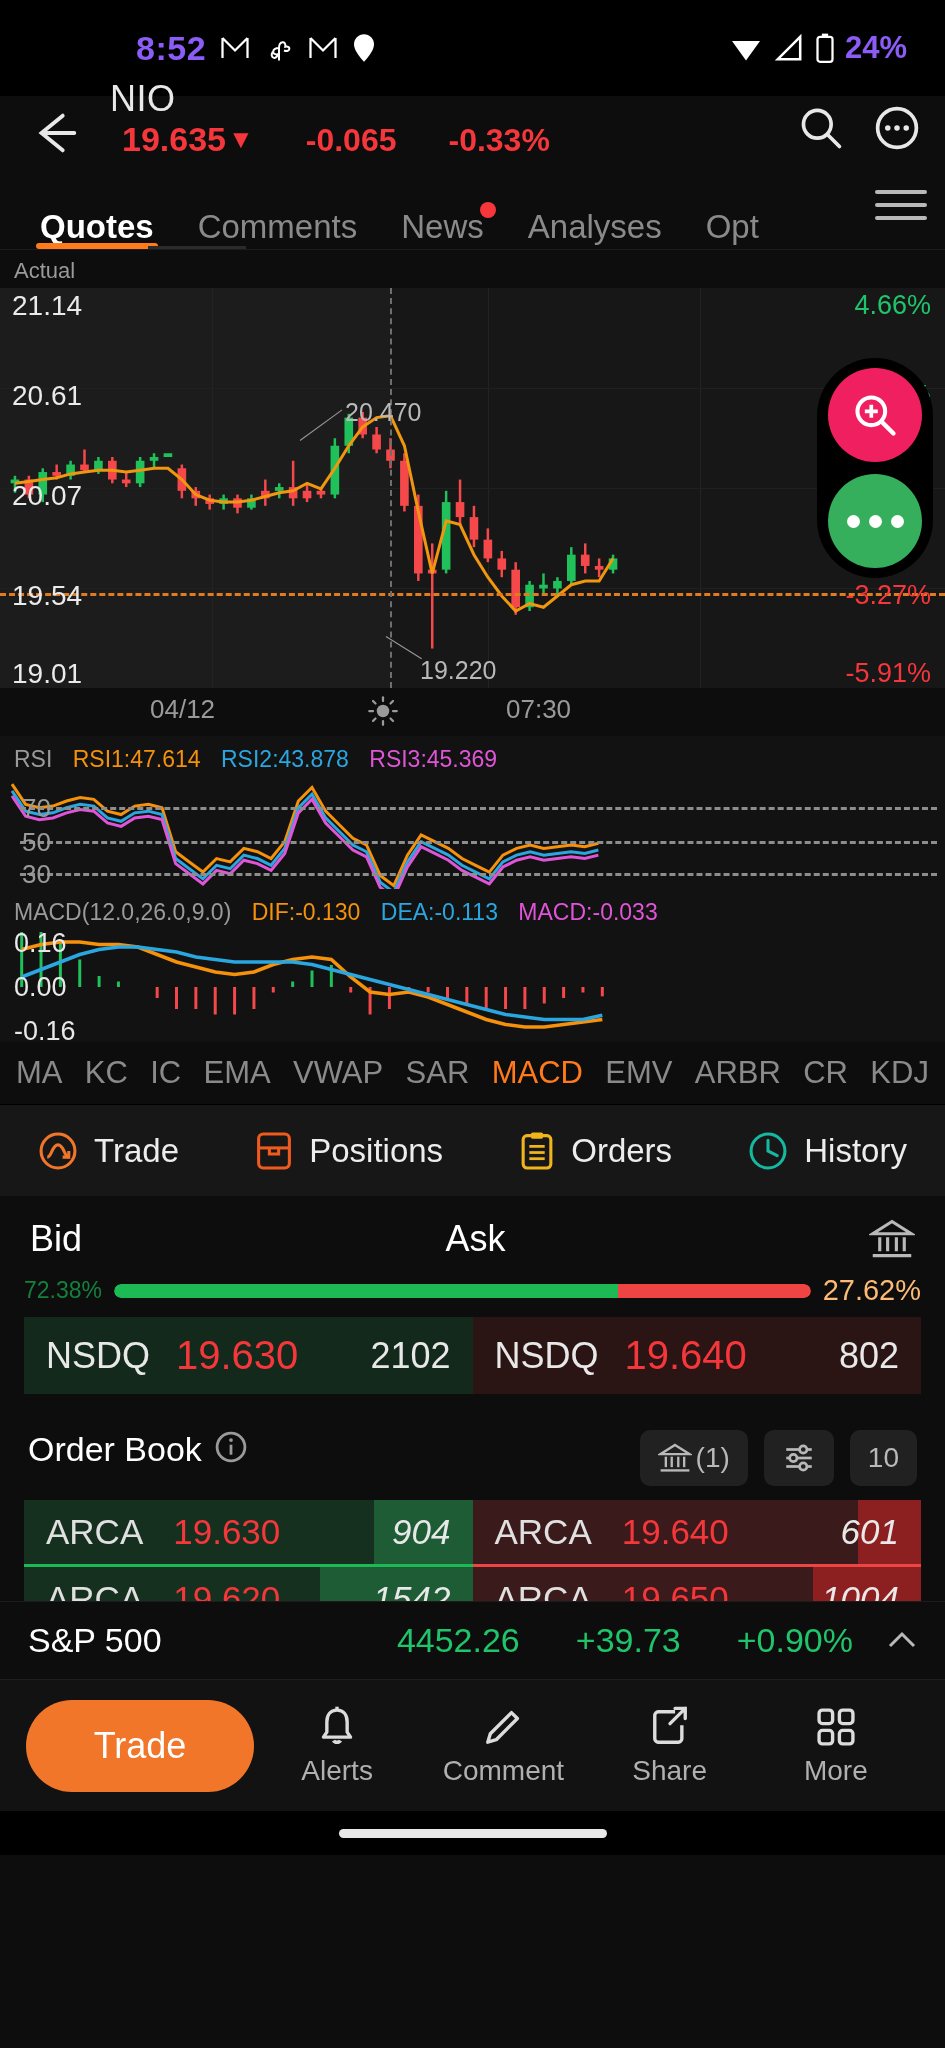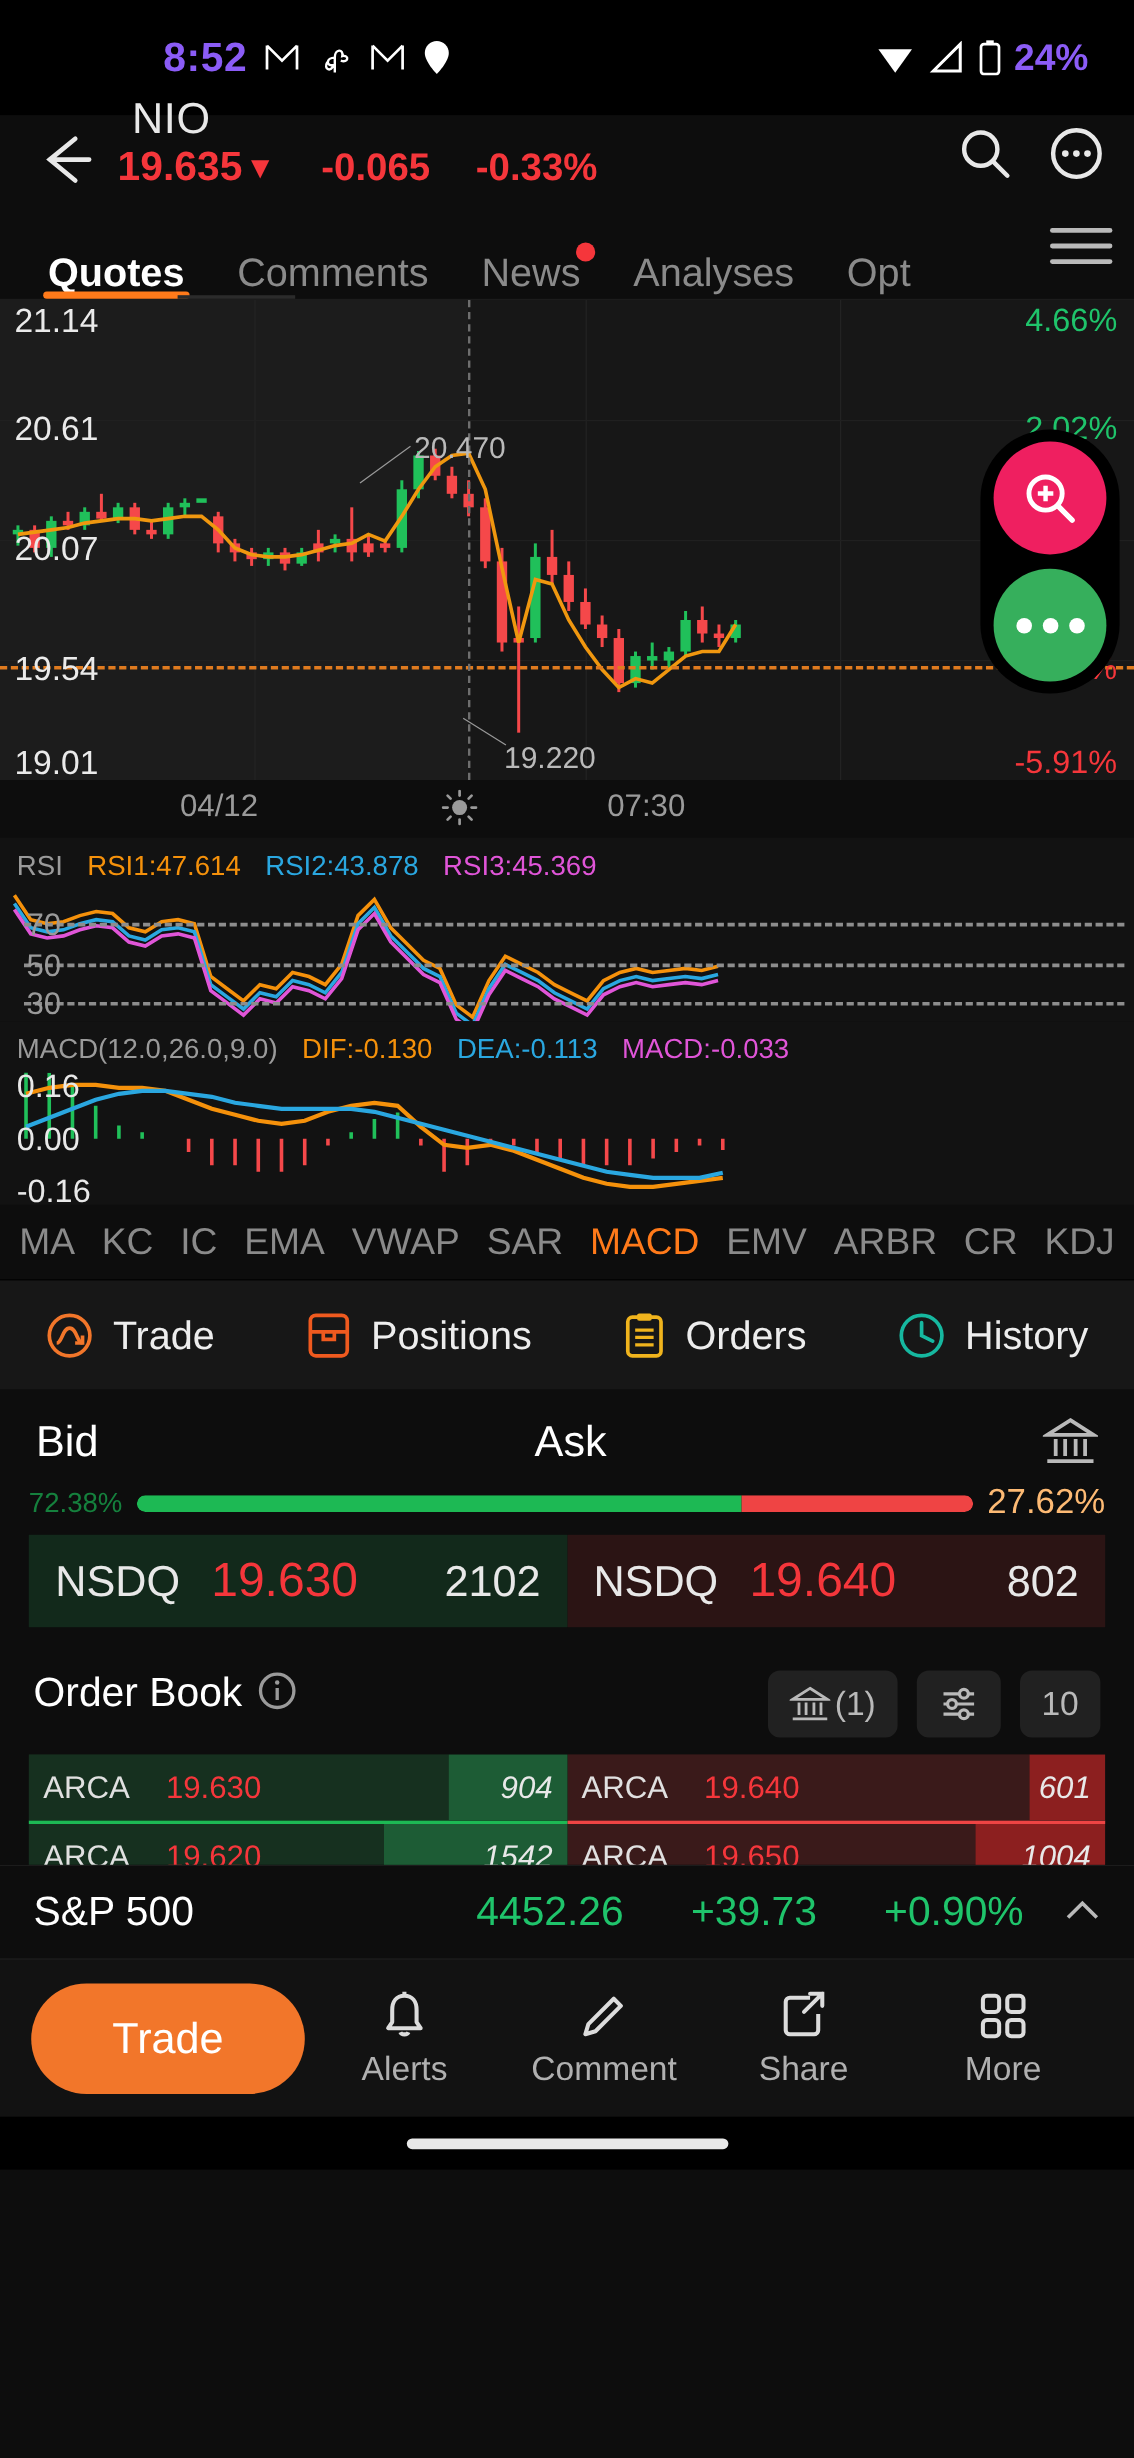--- a/index.html
+++ b/index.html
@@ -17,21 +17,21 @@
   .sb-time { font-size: 34px; font-weight: 700; letter-spacing: .5px; }
   .sb-right { margin-left: auto; display: flex; align-items: center; gap: 10px; }
   .sb-batt-text { font-size: 31px; font-weight: 700; }
   .ico { display: inline-block; line-height: 0; }
 
   
   .navbar { height: 74px; background: #0d0d0d; position: relative; flex: 0 0 auto; }
   .back-arrow { position: absolute; left: 28px; top: 10px; width: 54px; height: 54px; }
   .sym-wrap { position: absolute; left: 110px; top: -18px; }
   .symbol-name { font-size: 36px; color: #e8e8e8; font-weight: 400; letter-spacing: .5px; }
-  .quote-row { position: absolute; left: 98px; top: 24px; display: flex; align-items: center; gap: 38px; }
+  .quote-row { position: absolute; left: 122px; top: 24px; display: flex; align-items: flex-end; gap: 52px; }
   .q-last { font-size: 34px; font-weight: 700; color: #f5363b; display: flex; align-items: center; }
   .q-chg, .q-pct { font-size: 32px; font-weight: 700; color: #f5363b; }
   .nav-actions { position: absolute; right: 24px; top: 8px; display: flex; gap: 28px; align-items: center; }
 
   
   .tabbar { height: 80px; background: #0d0d0d; display: flex; align-items: flex-end; padding-left: 18px; position: relative; flex: 0 0 auto; border-bottom: 1px solid #1c1c1c; }
   .tab { position: relative; padding: 0 22px 3px 22px; font-size: 33px; color: #8a8a8a; white-space: nowrap; }
   .tab.active { color: #fff; font-weight: 700; }
   .tab.active::after { content: ""; position: absolute; left: 18px; right: 18px; bottom: 0; height: 6px; background: #ff7a1a; border-radius: 3px; }
   .tab .dot { position: absolute; top: -6px; right: 10px; width: 16px; height: 16px; border-radius: 50%; background: #f5363b; }
@@ -106,21 +106,21 @@
   .lvl1 .px { color: #f5363b; margin-left: 26px; font-size: 40px; }
   .lvl1 .sz { color: #e8e8e8; margin-left: auto; }
 
   .ob-head { display: flex; align-items: flex-start; padding: 36px 28px 14px 28px; }
   .ob-title { font-size: 34px; color: #fff; }
   .ob-info { margin-left: 12px; }
   .ob-btns { margin-left: auto; display: flex; gap: 16px; align-items: center; }
   .ob-btn { background: #212121; border-radius: 10px; height: 56px; display: flex; align-items: center; justify-content: center; padding: 0 18px; color: #b9b9b9; font-size: 28px; gap: 4px; }
 
   .ob-row { display: flex; margin: 0 24px; position: relative; }
-  .ob-side { flex: 1; position: relative; display: flex; align-items: center; padding: 12px 12px; font-size: 26px; overflow: hidden; text-align: center; }
+  .ob-side { flex: 1; position: relative; display: flex; align-items: center; padding: 12px 22px; font-size: 35px; overflow: hidden; text-align: center; }
   .ob-side .fill { position: absolute; top: 0; bottom: 0; right: 0; }
   .ob-side.bid { background: #16301f; }
   .ob-side.bid .fill { background: #1d5c35; }
   .ob-side.ask { background: #3a1a1a; }
   .ob-side.ask .fill { background: #8c1f1f; }
   .ob-side > * { position: relative; z-index: 1; }
   .ob-venue { color: #e0e0e0; }
   .ob-px { color: #f5363b; margin-left: 30px; }
   .ob-sz { color: #e8e8e8; margin-left: auto; font-style: italic; }
   .ob-underline { height: 3px; margin: 0 24px; display: flex; }
@@ -238,20 +238,21 @@
     <div class="tab clipped"><span>Opt</span></div>
     <div class="tab-underline-stub"></div>
     <div class="hamburger">
         <span></span>
         <span></span>
         <span></span>
       </div>
   </div>
 
   <div class="chart-area">
+    <div class="actual-label">Actual</div>
 
     <div class="price-pane">
       <div class="shade-left"></div>
       <div class="grid-v" style="left:212px"></div>
       <div class="grid-v" style="left:488px"></div>
       <div class="grid-v" style="left:700px"></div>
       <div class="grid-h" style="top:100px"></div>
       <div class="grid-h" style="top:200px"></div>
       <div class="grid-h" style="top:300px"></div>
 

